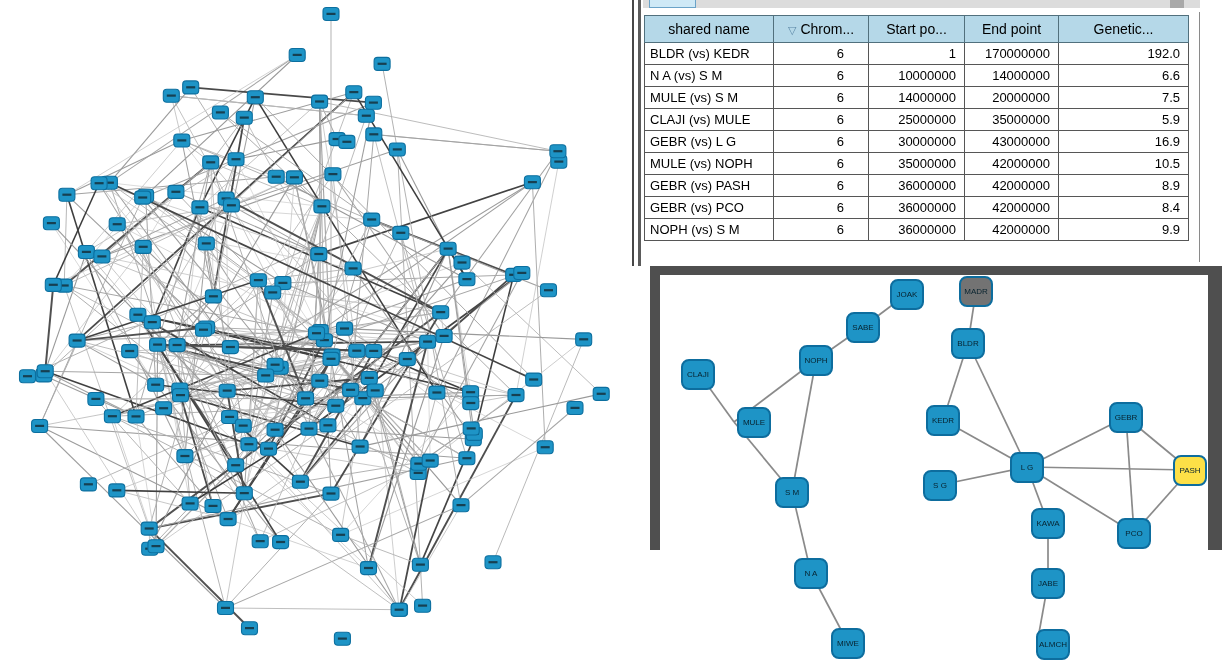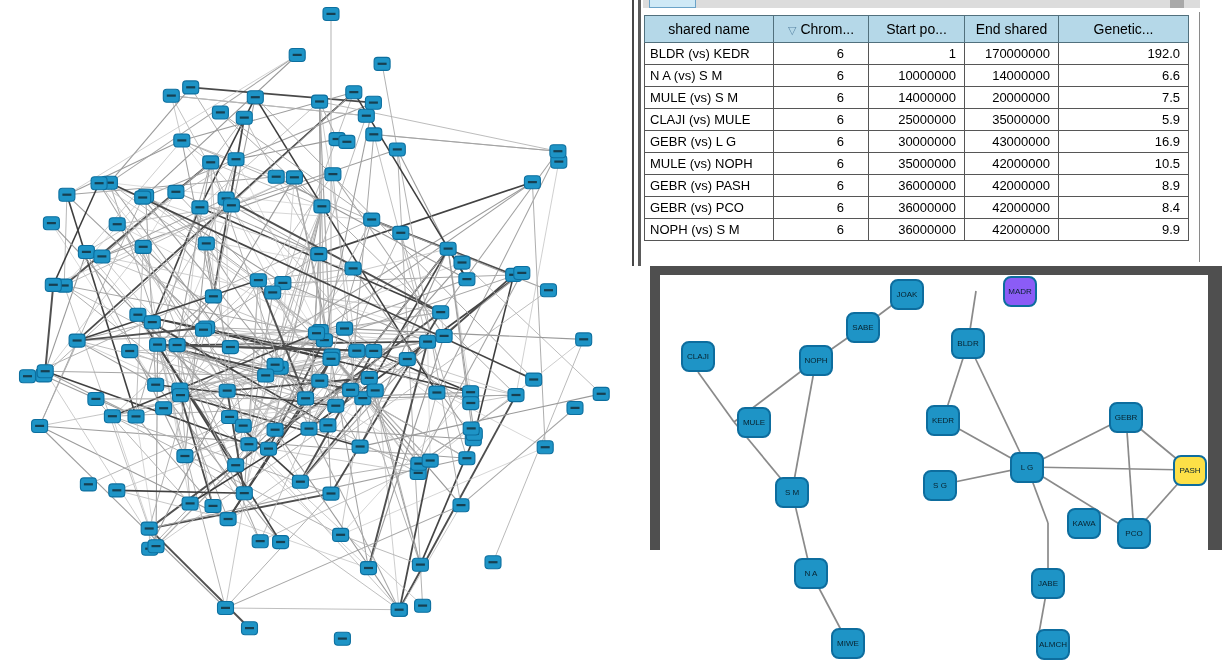--- a/index.html
+++ b/index.html
@@ -778,21 +778,21 @@
           <col style="width:95px">
           <col style="width:96px">
         <col style="width:94px">
           <col style="width:130px">
       </colgroup>
       <thead>
         <tr id="header-row">
             <th><span>shared name</span></th>
             <th><span class="funnel">▽</span><span>Chrom...</span></th>
             <th><span>Start po...</span></th>
-            <th><span>End shared</span></th>
+            <th><span>End point</span></th>
             <th><span>Genetic...</span></th>
           </tr>
       </thead>
       <tbody id="table-body">
           <tr>
             <td class="c0">BLDR (vs) KEDR</td>
             <td class="c1">6</td>
             <td class="c2">1</td>
             <td class="c3">170000000</td>
             <td class="c4">192.0</td>
@@ -879,31 +879,31 @@
           <line x1="367" y1="192" x2="280" y2="210" stroke="#8a8a8a" stroke-width="1.7"></line>
           <line x1="466" y1="142" x2="530" y2="195" stroke="#8a8a8a" stroke-width="1.7"></line>
           <line x1="466" y1="142" x2="474" y2="258" stroke="#8a8a8a" stroke-width="1.7"></line>
           <line x1="530" y1="195" x2="474" y2="258" stroke="#8a8a8a" stroke-width="1.7"></line>
           <line x1="388" y1="248" x2="388" y2="308" stroke="#8a8a8a" stroke-width="1.7"></line>
           <line x1="388" y1="308" x2="377" y2="369" stroke="#8a8a8a" stroke-width="1.7"></line>
         </svg>
     <div class="subnet-node" style="left: 230px; top: 4px; background: rgb(30, 148, 198); border-color: rgb(13, 109, 158);">JOAK</div>
         <div class="subnet-node" style="left: 186px; top: 37px; background: rgb(30, 148, 198); border-color: rgb(13, 109, 158);">SABE</div>
         <div class="subnet-node" style="left: 139px; top: 70px; background: rgb(30, 148, 198); border-color: rgb(13, 109, 158);">NOPH</div>
-        <div class="subnet-node" style="left: 21px; top: 66px; background: rgb(30, 148, 198); border-color: rgb(13, 109, 158);">CLAJI</div>
+        <div class="subnet-node" style="left: 21px; top: 84px; background: rgb(30, 148, 198); border-color: rgb(13, 109, 158);">CLAJI</div>
         <div class="subnet-node" style="left: 57px; top: 132px; background: rgb(30, 148, 198); border-color: rgb(13, 109, 158); margin-left: 20px;">MULE</div>
-        <div class="subnet-node" style="left: 299px; top: 1px; background: #8b5cf6; border-color: rgb(13, 109, 158); margin-left: 44px;">MADR</div>
+        <div class="subnet-node" style="left: 299px; top: 1px; background: #737373; border-color: rgb(13, 109, 158);">MADR</div>
         <div class="subnet-node" style="left: 291px; top: 53px; background: rgb(30, 148, 198); border-color: rgb(13, 109, 158);">BLDR</div>
         <div class="subnet-node" style="left: 266px; top: 130px; background: rgb(30, 148, 198); border-color: rgb(13, 109, 158);">KEDR</div>
         <div class="subnet-node" style="left: 449px; top: 127px; background: rgb(30, 148, 198); border-color: rgb(13, 109, 158);">GEBR</div>
         <div class="subnet-node" style="left: 350px; top: 177px; background: rgb(30, 148, 198); border-color: rgb(13, 109, 158);">L G</div>
         <div class="subnet-node" style="left: 513px; top: 180px; background: #fde047; border-color: rgb(13, 109, 158);">PASH</div>
         <div class="subnet-node" style="left: 263px; top: 195px; background: rgb(30, 148, 198); border-color: rgb(13, 109, 158);">S G</div>
         <div class="subnet-node" style="left: 457px; top: 243px; background: rgb(30, 148, 198); border-color: rgb(13, 109, 158);">PCO</div>
-        <div class="subnet-node" style="left: 371px; top: 233px; background: rgb(30, 148, 198); border-color: rgb(13, 109, 158); margin-left: 36px;">KAWA</div>
+        <div class="subnet-node" style="left: 371px; top: 233px; background: rgb(30, 148, 198); border-color: rgb(13, 109, 158);">KAWA</div>
         <div class="subnet-node" style="left: 371px; top: 293px; background: rgb(30, 148, 198); border-color: rgb(13, 109, 158);">JABE</div>
         <div class="subnet-node" style="left: 360px; top: 354px; background: rgb(30, 148, 198); border-color: rgb(13, 109, 158); margin-left: 16px;">ALMCH</div>
         <div class="subnet-node" style="left: 115px; top: 202px; background: rgb(30, 148, 198); border-color: rgb(13, 109, 158);">S M</div>
         <div class="subnet-node" style="left: 134px; top: 283px; background: rgb(30, 148, 198); border-color: rgb(13, 109, 158);">N A</div>
         <div class="subnet-node" style="left: 171px; top: 353px; background: rgb(30, 148, 198); border-color: rgb(13, 109, 158);">MIWE</div>
       </div>
   </div>
 
 </div>
 

